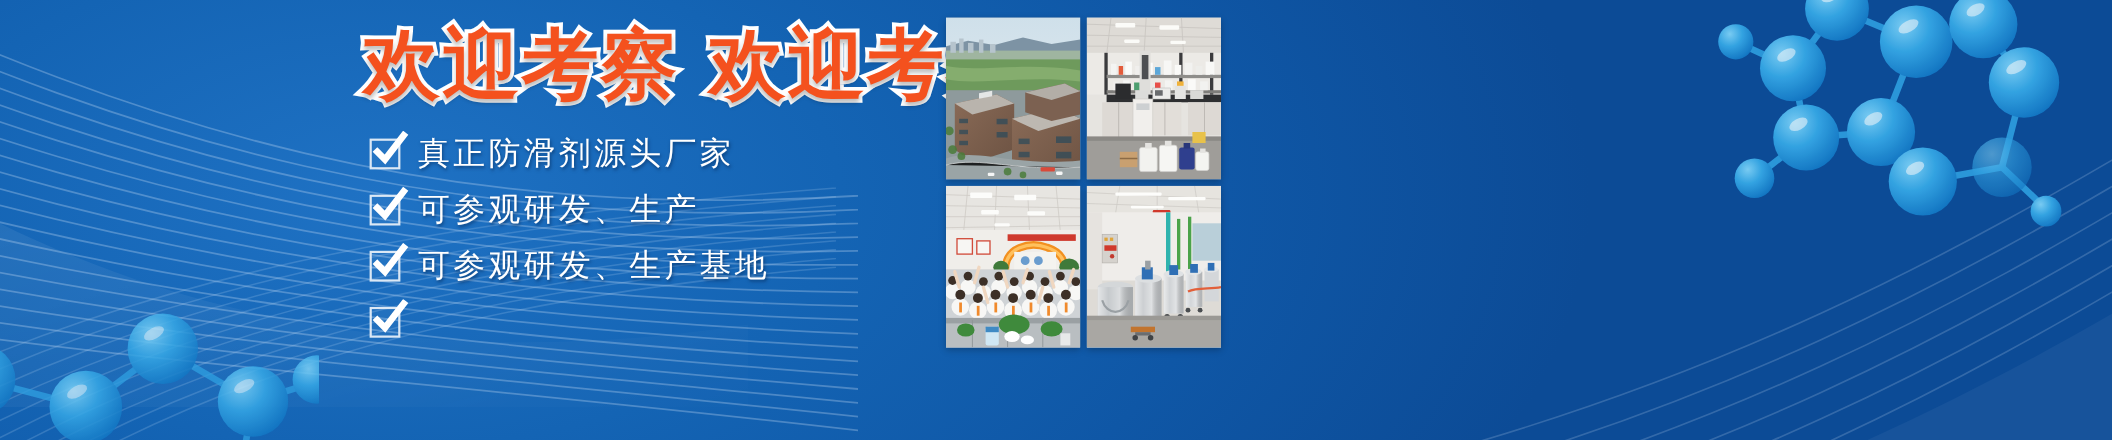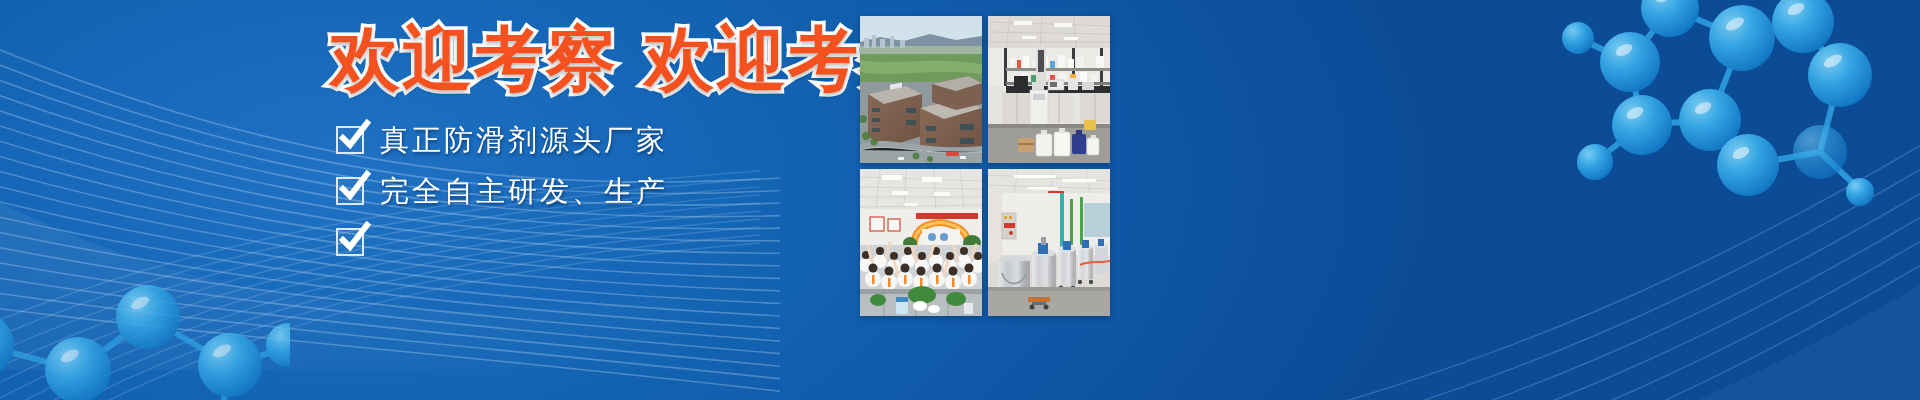--- a/index.html
+++ b/index.html
@@ -249,23 +249,31 @@
         </span>
         <span class="bullet-text">真正防滑剂源头厂家</span>
       </div>
 
       <div class="bullet">
         <span class="check-box">
           <svg viewBox="0 0 36 36">
               <path d="M7 19 L14 26 L31 4" fill="none" stroke="#ffffff" stroke-width="6" stroke-linecap="square"></path>
             </svg>
         </span>
-        <span class="bullet-text">完全自主研发、生产</span>
+        <span class="bullet-text">可参观研发、生产</span>
       </div>
 
+      <div class="bullet">
+        <span class="check-box">
+          <svg viewBox="0 0 36 36">
+              <path d="M7 19 L14 26 L31 4" fill="none" stroke="#ffffff" stroke-width="6" stroke-linecap="square"></path>
+            </svg>
+        </span>
+        <span class="bullet-text">可参观研发、生产基地</span>
+      </div>
 
       <div class="bullet">
         <span class="check-box">
           <svg viewBox="0 0 36 36">
               <path d="M7 19 L14 26 L31 4" fill="none" stroke="#ffffff" stroke-width="6" stroke-linecap="square"></path>
             </svg>
         </span>
       </div>
 
     </div>

